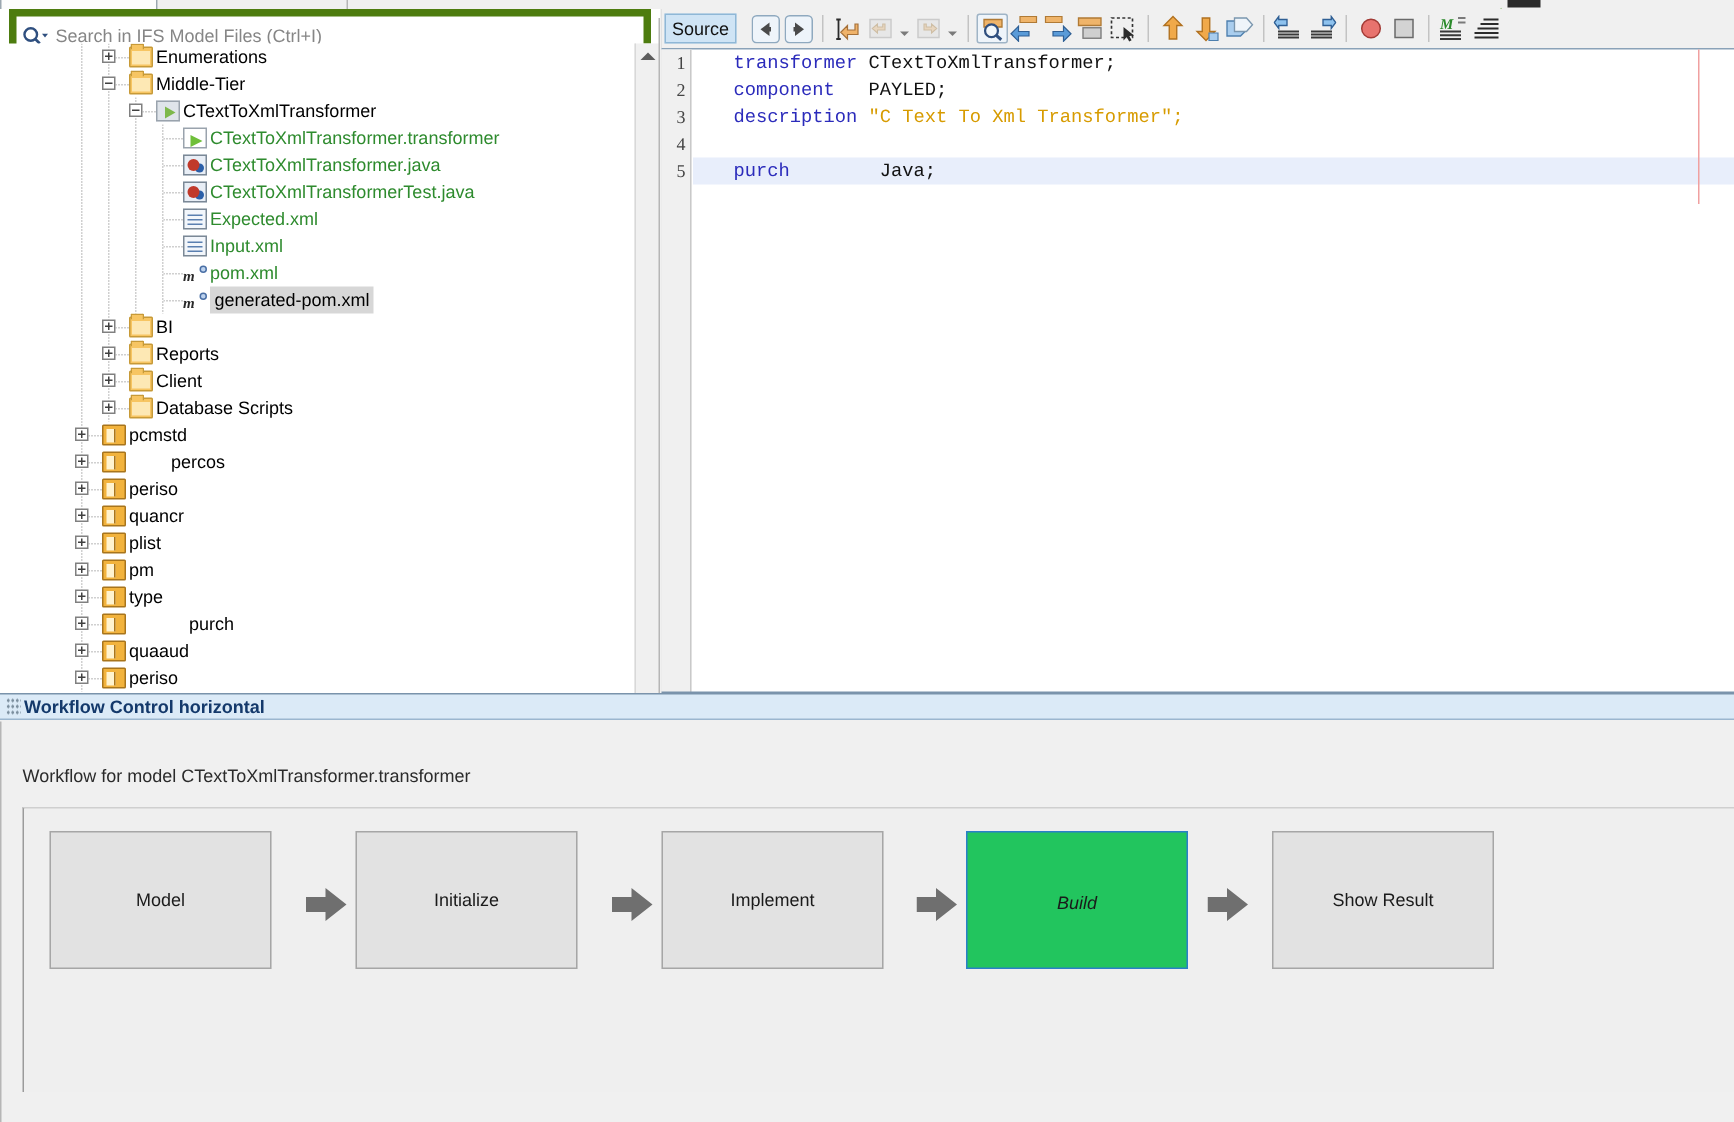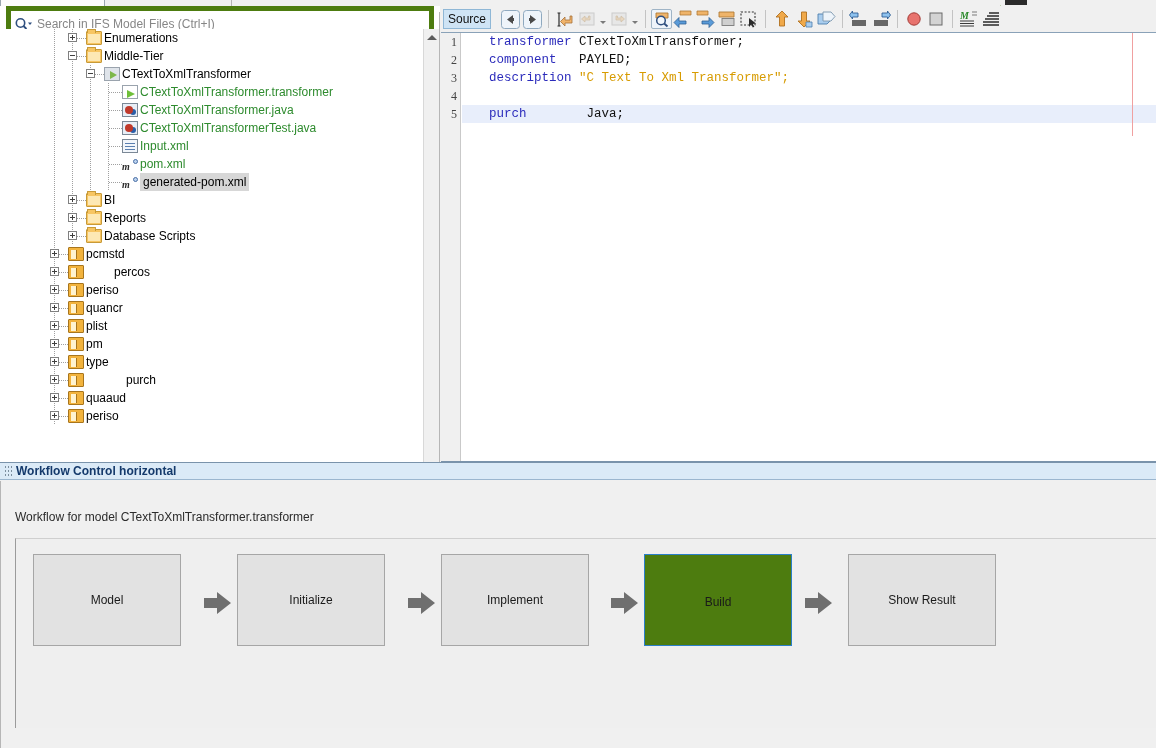--- a/index.html
+++ b/index.html
@@ -151,21 +151,21 @@
   .wf-body { position:absolute; left:0; top:19px; width:1156px; height:267px; background:#f0f0f0;
              border-left:1px solid #b6b6b6; }
   .wf-sub { position:absolute; left:14px; top:29px; font-size:12px; color:#2b2b2b; }
   .wf-canvas { position:absolute; left:14px; top:57px; width:1142px; height:190px;
                background:#efefef; border-left:1px solid #9b9b9b; border-top:1px solid #cfcfcf; }
 
   .node { position:absolute; top:15px; width:148px; height:92px;
           background:#e2e2e2; border:1px solid #a6a6a6;
           display:flex; align-items:center; justify-content:center;
           font-size:12px; color:#1a1a1a; }
-  .node.active { background:#4d7c0f; border:1px solid #2a7fc9; }
+  .node.active { background:#22c55e; border:1px solid #2a7fc9;font-style:italic; }
 
   .arrow { position:absolute; top:53px; width:28px; height:22px; }
   .arrow svg { display:block; }
 
   .top-green { position:absolute; left:995px; top:0px; width:7px; height:6px; }
 </style>
 </head>
 <body>
 
 <div id="app">
@@ -249,20 +249,29 @@
             <div class="ico javaf" style="left: 122px;"></div>
             <div class="lbl green" style="left: 140px;">CTextToXmlTransformerTest.java</div>
           </div>
           <div class="trow">
             <div class="guide" style="left: 54px;"></div>
             <div class="guide" style="left: 72px;"></div>
             <div class="guide" style="left: 90px;"></div>
             <div class="guide" style="left: 108px;"></div>
             <div class="elbow" style="left: 109px; width: 14px;"></div>
             <div class="ico xmlf" style="left: 122px;"></div>
+            <div class="lbl green" style="left: 140px;">Expected.xml</div>
+          </div>
+          <div class="trow">
+            <div class="guide" style="left: 54px;"></div>
+            <div class="guide" style="left: 72px;"></div>
+            <div class="guide" style="left: 90px;"></div>
+            <div class="guide" style="left: 108px;"></div>
+            <div class="elbow" style="left: 109px; width: 14px;"></div>
+            <div class="ico xmlf" style="left: 122px;"></div>
             <div class="lbl green" style="left: 140px;">Input.xml</div>
           </div>
           <div class="trow">
             <div class="guide" style="left: 54px;"></div>
             <div class="guide" style="left: 72px;"></div>
             <div class="guide" style="left: 90px;"></div>
             <div class="guide" style="left: 108px;"></div>
             <div class="elbow" style="left: 109px; width: 14px;"></div>
             <div class="ico pomf" style="left: 122px;">
               <span class="m">m</span>
@@ -290,20 +299,28 @@
             <div class="ico folder" style="left: 86px;"></div>
             <div class="lbl black" style="left: 104px;">BI</div>
           </div>
           <div class="trow">
             <div class="guide" style="left: 54px;"></div>
             <div class="guide" style="left: 72px;"></div>
             <div class="elbow" style="left: 73px; width: 14px;"></div>
             <div class="expander plus" style="left: 68px;"></div>
             <div class="ico folder" style="left: 86px;"></div>
             <div class="lbl black" style="left: 104px;">Reports</div>
+          </div>
+          <div class="trow">
+            <div class="guide" style="left: 54px;"></div>
+            <div class="guide" style="left: 72px;"></div>
+            <div class="elbow" style="left: 73px; width: 14px;"></div>
+            <div class="expander plus" style="left: 68px;"></div>
+            <div class="ico folder" style="left: 86px;"></div>
+            <div class="lbl black" style="left: 104px;">Client</div>
           </div>
           <div class="trow">
             <div class="guide" style="left: 54px;"></div>
             <div class="guide" style="left: 72px;"></div>
             <div class="elbow" style="left: 73px; width: 14px;"></div>
             <div class="expander plus" style="left: 68px;"></div>
             <div class="ico folder" style="left: 86px;"></div>
             <div class="lbl black" style="left: 104px;">Database Scripts</div>
           </div>
           <div class="trow">

